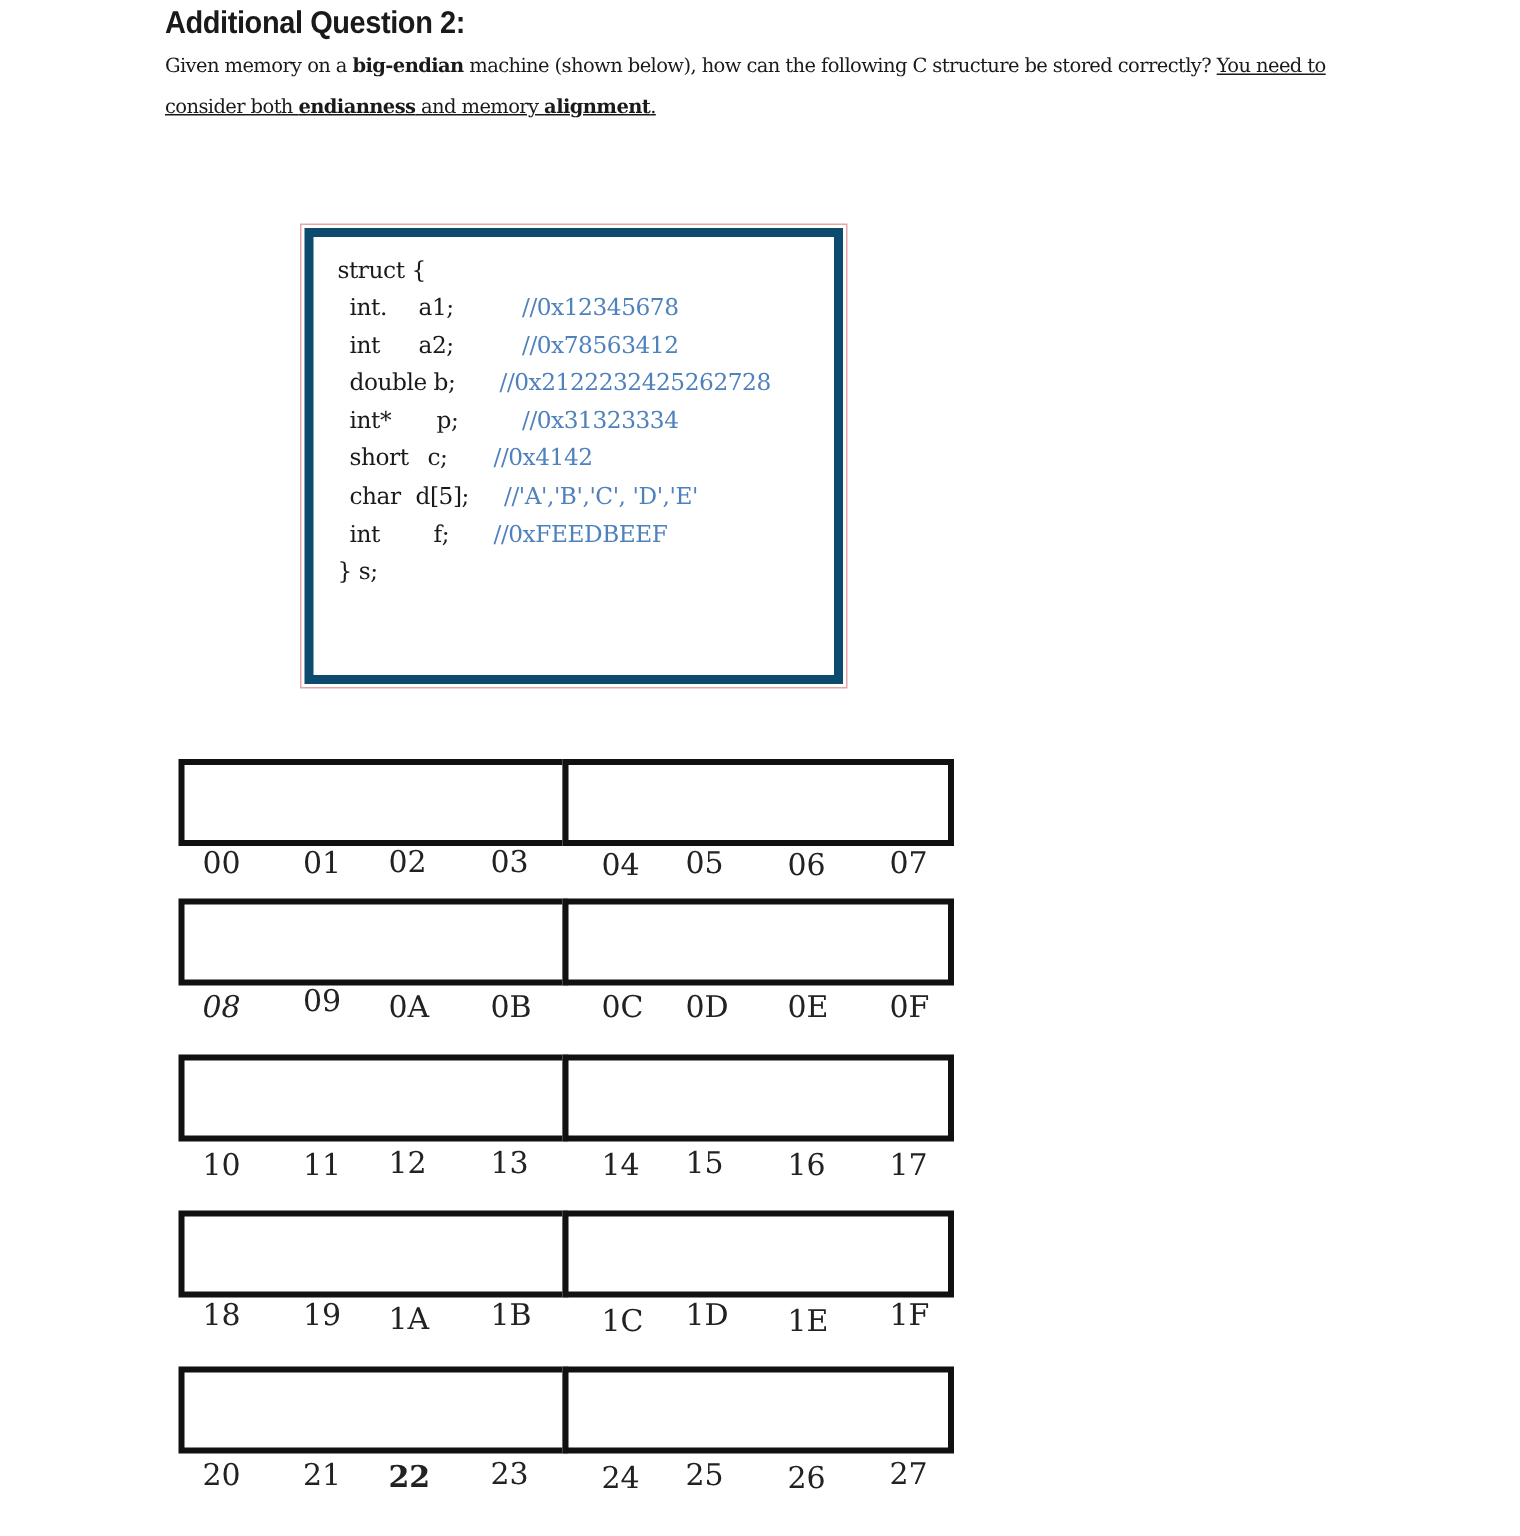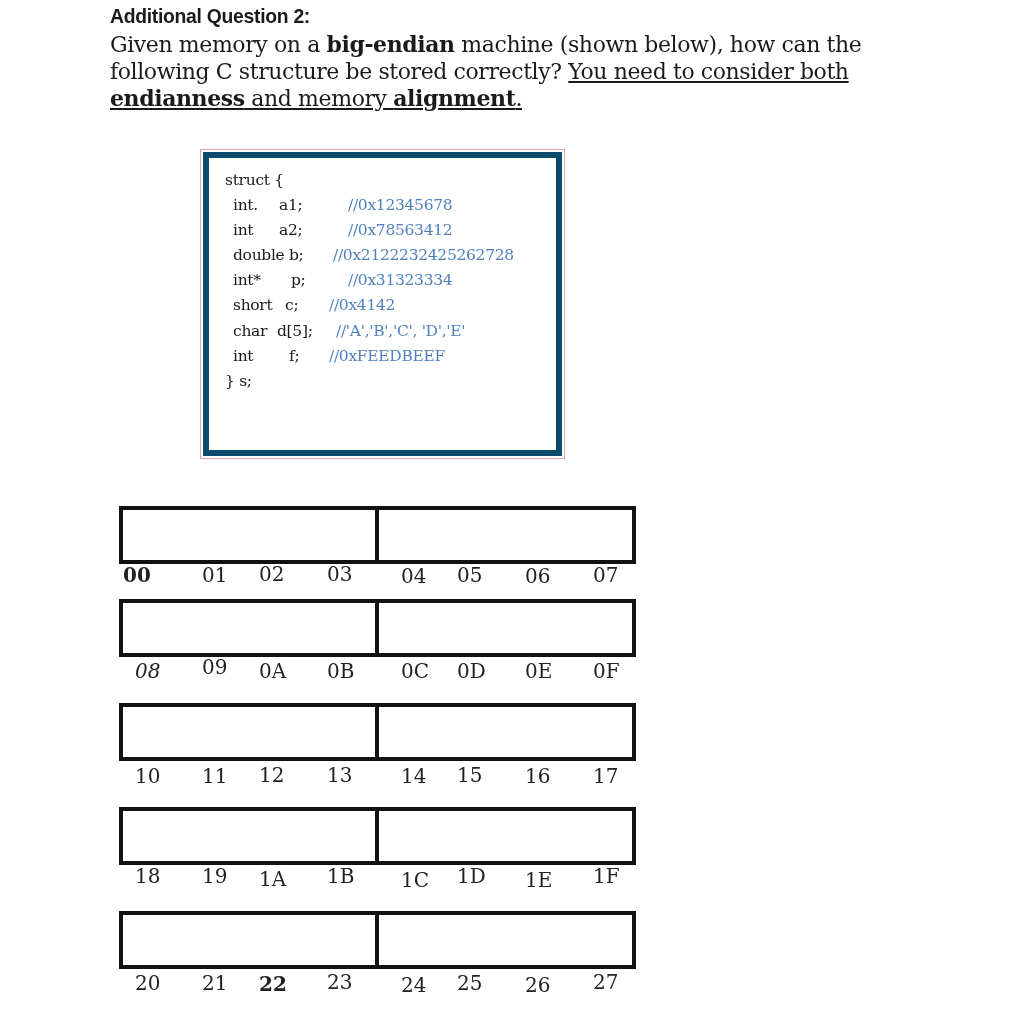--- a/index.html
+++ b/index.html
@@ -26,21 +26,21 @@
       transform: scaleX(0.92);
       transform-origin: left top;
       white-space: nowrap;
     }
     .question {
       position: absolute;
       left: 110px;
       top: 31px;
       width: 830px;
       font-family: "DejaVu Serif", serif;
-      font-size: 22px;
+      font-size: 13px;
       line-height: 27px;
       letter-spacing: -0.4px;
     }
     .question .ul { text-decoration: underline; }
     .question b { font-weight: bold; }
 
     .struct-box {
       position: absolute;
       left: 203px;
       top: 152px;
@@ -132,21 +132,21 @@
     <span class="kw" style="width:56px;">int</span><span class="kw">f;</span>
     <span class="cm" style="left:96px;">//0xFEEDBEEF</span>
   </div>
 
   <div class="code-line" style="top:213px;">} s;</div>
 </div>
 
 <div class="mem-row" style="top:506px;">
   <div class="mem-cell left"></div>
   <div class="mem-cell right"></div>
-  <span class="addr" style="left:4px; top:59px;font-weight:bold;">00</span>
+  <span class="addr" style="left:16px; top:59px;">00</span>
   <span class="addr" style="left:83px; top:59px;">01</span>
   <span class="addr" style="left:140px; top:58px;">02</span>
   <span class="addr" style="left:208px; top:58px;">03</span>
   <span class="addr" style="left:282px; top:60px;">04</span>
   <span class="addr" style="left:338px; top:59px;">05</span>
   <span class="addr" style="left:406px; top:60px;">06</span>
   <span class="addr" style="left:474px; top:59px;">07</span>
 </div>
 
 <div class="mem-row" style="top:599px;">

